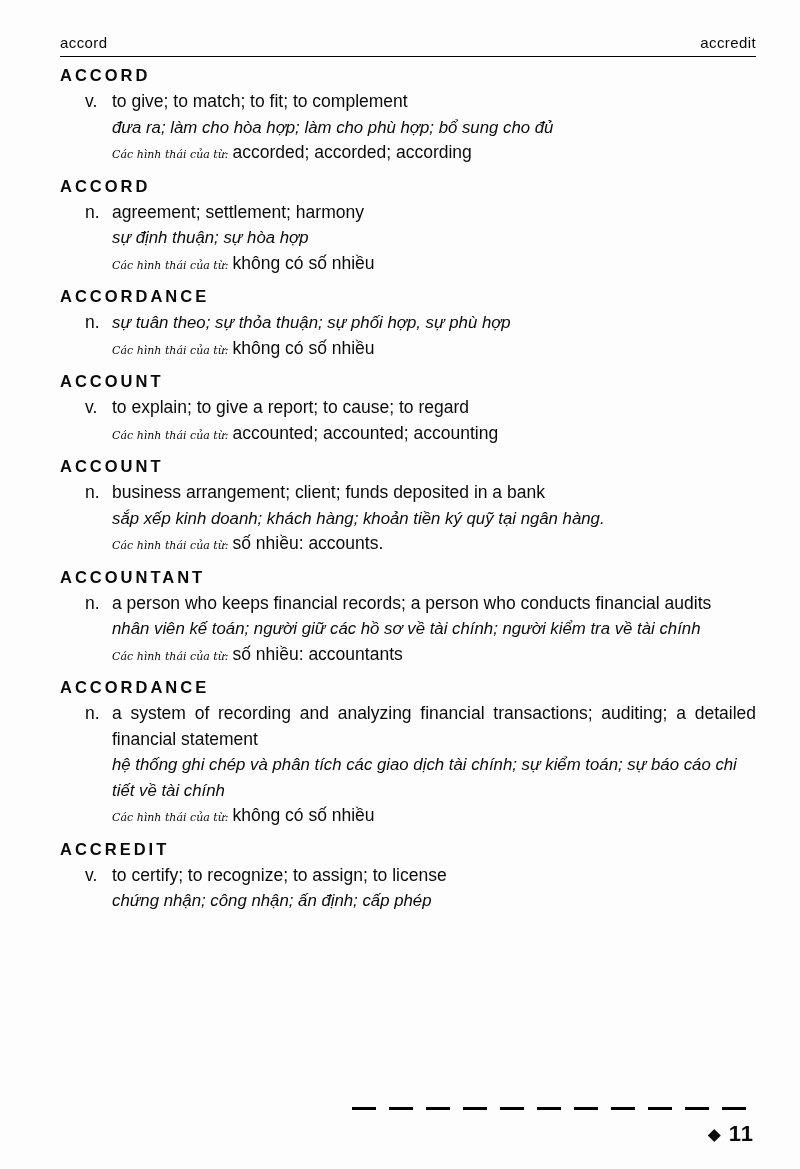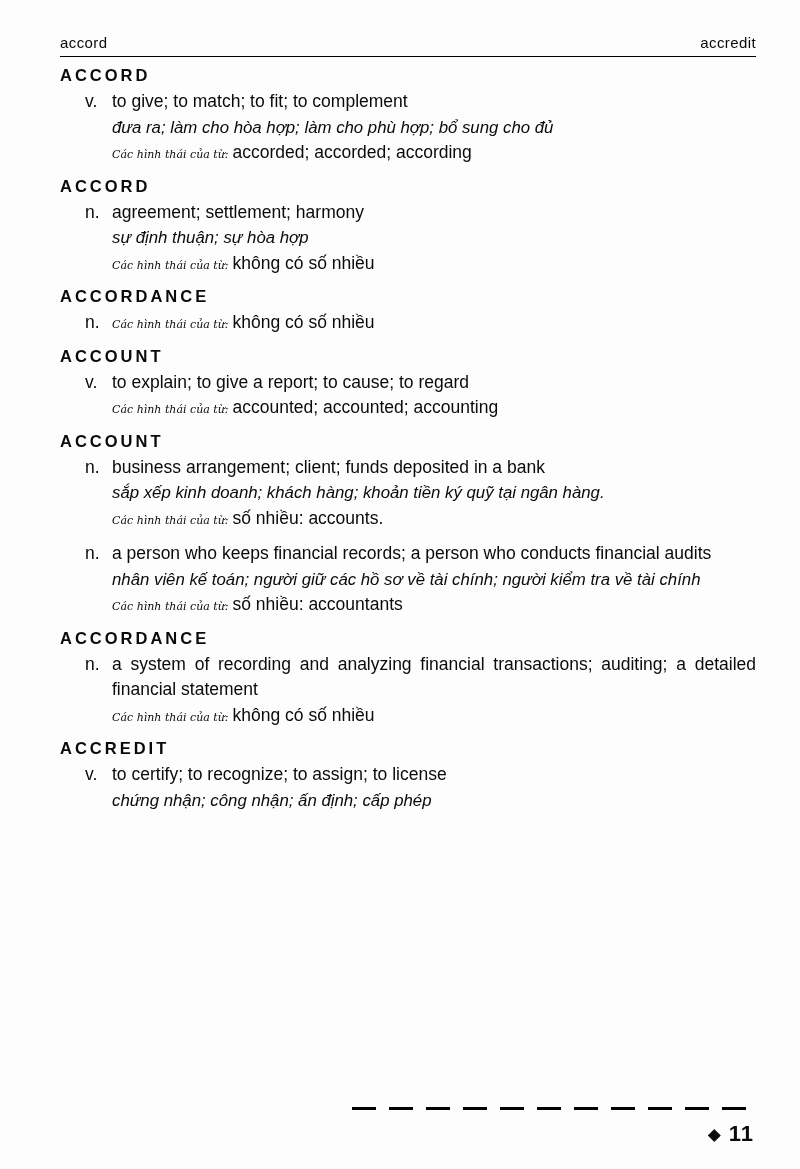--- a/index.html
+++ b/index.html
@@ -103,20 +103,21 @@
       <p class="def-line"><span class="pos">n.</span><span>agreement; settlement; harmony</span></p>
       <p class="viet">sự định thuận; sự hòa hợp</p>
       <p class="forms-line"><span class="forms-label">Các hình thái của từ:</span><span>không có số nhiều</span></p>
     </div>
   </div>
 
   <div class="entry">
     <div class="headword">ACCORDANCE</div>
     <div class="entry-body">
       <p class="def-line"><span class="pos">n.</span></p>
+      <p class="viet">sự tuân theo; sự thỏa thuận; sự phối hợp, sự phù hợp</p>
       <p class="forms-line"><span class="forms-label">Các hình thái của từ:</span><span>không có số nhiều</span></p>
     </div>
   </div>
 
   <div class="entry">
     <div class="headword">ACCOUNT</div>
     <div class="entry-body">
       <p class="def-line"><span class="pos">v.</span><span>to explain; to give a report; to cause; to regard</span></p>
       <p class="forms-line"><span class="forms-label">Các hình thái của từ:</span><span>accounted; accounted; accounting</span></p>
     </div>
@@ -125,31 +126,33 @@
   <div class="entry">
     <div class="headword">ACCOUNT</div>
     <div class="entry-body">
       <p class="def-line"><span class="pos">n.</span><span>business arrangement; client; funds deposited in a bank</span></p>
       <p class="viet">sắp xếp kinh doanh; khách hàng; khoản tiền ký quỹ tại ngân hàng.</p>
       <p class="forms-line"><span class="forms-label">Các hình thái của từ:</span><span>số nhiều: accounts.</span></p>
     </div>
   </div>
 
   <div class="entry">
+    <div class="headword">ACCOUNTANT</div>
     <div class="entry-body">
       <p class="def-line"><span class="pos">n.</span><span>a person who keeps financial records; a person who conducts financial audits</span></p>
       <p class="viet">nhân viên kế toán; người giữ các hồ sơ về tài chính; người kiểm tra về tài chính</p>
       <p class="forms-line"><span class="forms-label">Các hình thái của từ:</span><span>số nhiều: accountants</span></p>
     </div>
   </div>
 
   <div class="entry">
     <div class="headword">ACCORDANCE</div>
     <div class="entry-body">
       <p class="def-line"><span class="pos">n.</span><span>a system of recording and analyzing financial transactions; auditing; a detailed financial statement</span></p>
+      <p class="viet">hệ thống ghi chép và phân tích các giao dịch tài chính; sự kiểm toán; sự báo cáo chi tiết về tài chính</p>
       <p class="forms-line"><span class="forms-label">Các hình thái của từ:</span><span>không có số nhiều</span></p>
     </div>
   </div>
 
   <div class="entry">
     <div class="headword">ACCREDIT</div>
     <div class="entry-body">
       <p class="def-line"><span class="pos">v.</span><span>to certify; to recognize; to assign; to license</span></p>
       <p class="viet">chứng nhận; công nhận; ấn định; cấp phép</p>
     </div>

